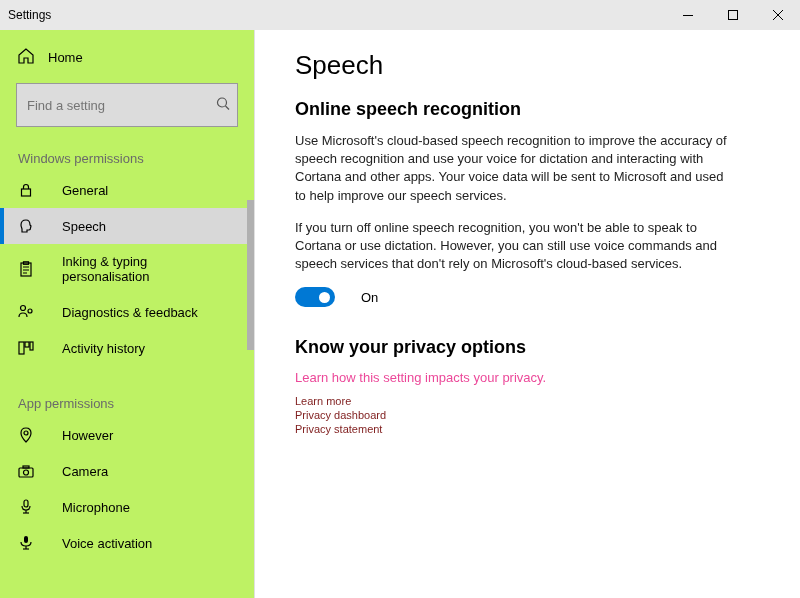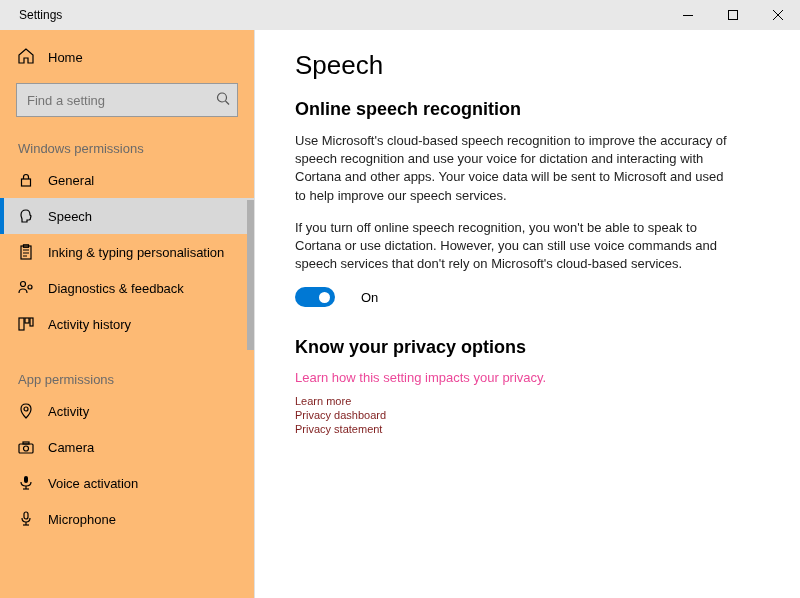--- a/index.html
+++ b/index.html
@@ -14,21 +14,21 @@
       display: flex;
       flex-direction: column;
     }
     .titlebar {
       height: 30px;
       display: flex;
       align-items: center;
       background: #e8e8e8;
     }
     .titlebar-title {
-      padding-left: 19px;
+      padding-left: 8px;
       font-size: 12px;
       flex: 1;
     }
     .titlebar-controls {
       display: flex;
     }
     .titlebar-btn {
       width: 45px;
       height: 30px;
       display: flex;
@@ -37,21 +37,21 @@
       cursor: pointer;
     }
     .titlebar-btn svg { pointer-events: none; }
     .body-wrap {
       flex: 1;
       display: flex;
       overflow: hidden;
     }
     .sidebar {
       width: 255px;
-      background: #fdba74;
+      background: #bef264;
       border-right: 1px solid #e0e0e0;
       display: flex;
       flex-direction: column;
       overflow-y: auto;
       position: relative;
     }
     .sidebar-scroll {
       position: absolute;
       right: 0;
       top: 170px;
@@ -66,21 +66,21 @@
       gap: 14px;
       cursor: pointer;
       margin-top: 8px;
     }
     .search-wrap {
       margin: 6px 16px 10px 16px;
       position: relative;
     }
     .search-input {
       width: 100%;
-      height: 34px;
+      height: 44px;
       padding: 0 30px 0 10px;
       border: 1px solid #999;
       background: #dcdcdc;
       font-size: 13px;
       color: #555;
       outline: none;
     }
     .search-icon {
       position: absolute;
       right: 8px;
@@ -94,21 +94,21 @@
       font-size: 13px;
     }
     .section-header {
       padding: 14px 18px 6px 18px;
       color: #6a6a6a;
       font-size: 13px;
     }
     .nav-item {
       display: flex;
       align-items: center;
-      gap: 14px;
+      gap: 28px;
       padding: 10px 16px 10px 18px;
       cursor: pointer;
       position: relative;
     }
     .nav-item.selected {
       background: #d8d8d8;
     }
     .nav-item.selected::before {
       content: '';
       position: absolute;
@@ -293,56 +293,56 @@
 
     <div class="section-header" style="margin-top:16px">App permissions</div>
 
     <div class="nav-item">
       <span class="icon">
         <svg width="14" height="16" viewBox="0 0 14 16">
             <path d="M7 1 C4 1 2 3 2 6 C2 10 7 15 7 15 C7 15 12 10 12 6 C12 3 10 1 7 1 Z" fill="none" stroke="#000" stroke-width="1.2"></path>
             <circle cx="7" cy="6" r="2" fill="none" stroke="#000" stroke-width="1.2"></circle>
           </svg>
       </span>
-      <span>Activity</span>
+      <span>However</span>
     </div>
 
     <div class="nav-item">
       <span class="icon">
         <svg width="16" height="13" viewBox="0 0 16 13">
             <rect x="1" y="3" width="14" height="9" rx="1" fill="none" stroke="#000" stroke-width="1.2"></rect>
             <circle cx="8" cy="7.5" r="2.5" fill="none" stroke="#000" stroke-width="1.2"></circle>
             <rect x="5" y="1" width="6" height="2" fill="none" stroke="#000" stroke-width="1.2"></rect>
           </svg>
       </span>
       <span>Camera</span>
+    </div>
+
+    <div class="nav-item">
+      <span class="icon">
+        <svg width="12" height="16" viewBox="0 0 12 16">
+            <rect x="4" y="1" width="4" height="7" rx="2" fill="none" stroke="#000" stroke-width="1.2"></rect>
+            <path d="M2 7 C2 10 4 11 6 11 C8 11 10 10 10 7" fill="none" stroke="#000" stroke-width="1.2"></path>
+            <line x1="6" y1="11" x2="6" y2="14" stroke="#000" stroke-width="1.2"></line>
+            <line x1="3" y1="14" x2="9" y2="14" stroke="#000" stroke-width="1.2"></line>
+          </svg>
+      </span>
+      <span>Microphone</span>
     </div>
 
     <div class="nav-item">
       <span class="icon">
         <svg width="14" height="16" viewBox="0 0 14 16">
             <rect x="5" y="1" width="4" height="7" rx="2" fill="#000"></rect>
             <path d="M2 7 C2 10 4 11 7 11 C10 11 12 10 12 7" fill="none" stroke="#000" stroke-width="1.2"></path>
             <line x1="7" y1="11" x2="7" y2="14" stroke="#000" stroke-width="1.2"></line>
             <line x1="4" y1="14" x2="10" y2="14" stroke="#000" stroke-width="1.2"></line>
           </svg>
       </span>
       <span>Voice activation</span>
-    </div>
-
-    <div class="nav-item">
-      <span class="icon">
-        <svg width="12" height="16" viewBox="0 0 12 16">
-            <rect x="4" y="1" width="4" height="7" rx="2" fill="none" stroke="#000" stroke-width="1.2"></rect>
-            <path d="M2 7 C2 10 4 11 6 11 C8 11 10 10 10 7" fill="none" stroke="#000" stroke-width="1.2"></path>
-            <line x1="6" y1="11" x2="6" y2="14" stroke="#000" stroke-width="1.2"></line>
-            <line x1="3" y1="14" x2="9" y2="14" stroke="#000" stroke-width="1.2"></line>
-          </svg>
-      </span>
-      <span>Microphone</span>
     </div>
 
     <div class="sidebar-scroll"></div>
   </div>
 
   <div class="main">
     <h1 class="page-title">Speech</h1>
 
     <h2 class="section-title">Online speech recognition</h2>
     <p class="para">Use Microsoft's cloud-based speech recognition to improve the accuracy of speech recognition and use your voice for dictation and interacting with Cortana and other apps. Your voice data will be sent to Microsoft and used to help improve our speech services.</p>

